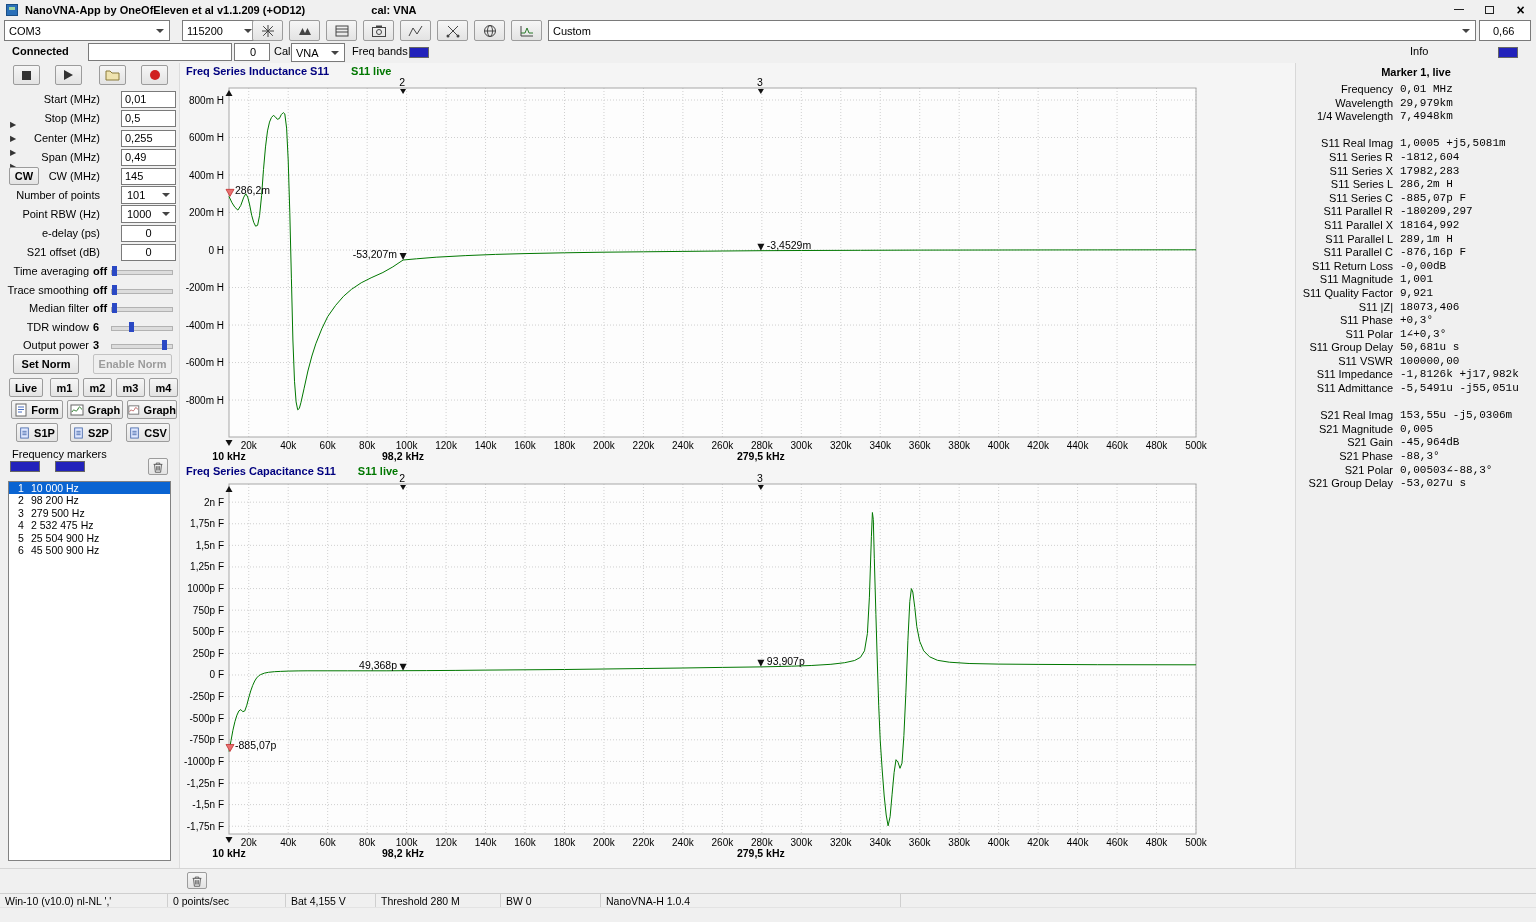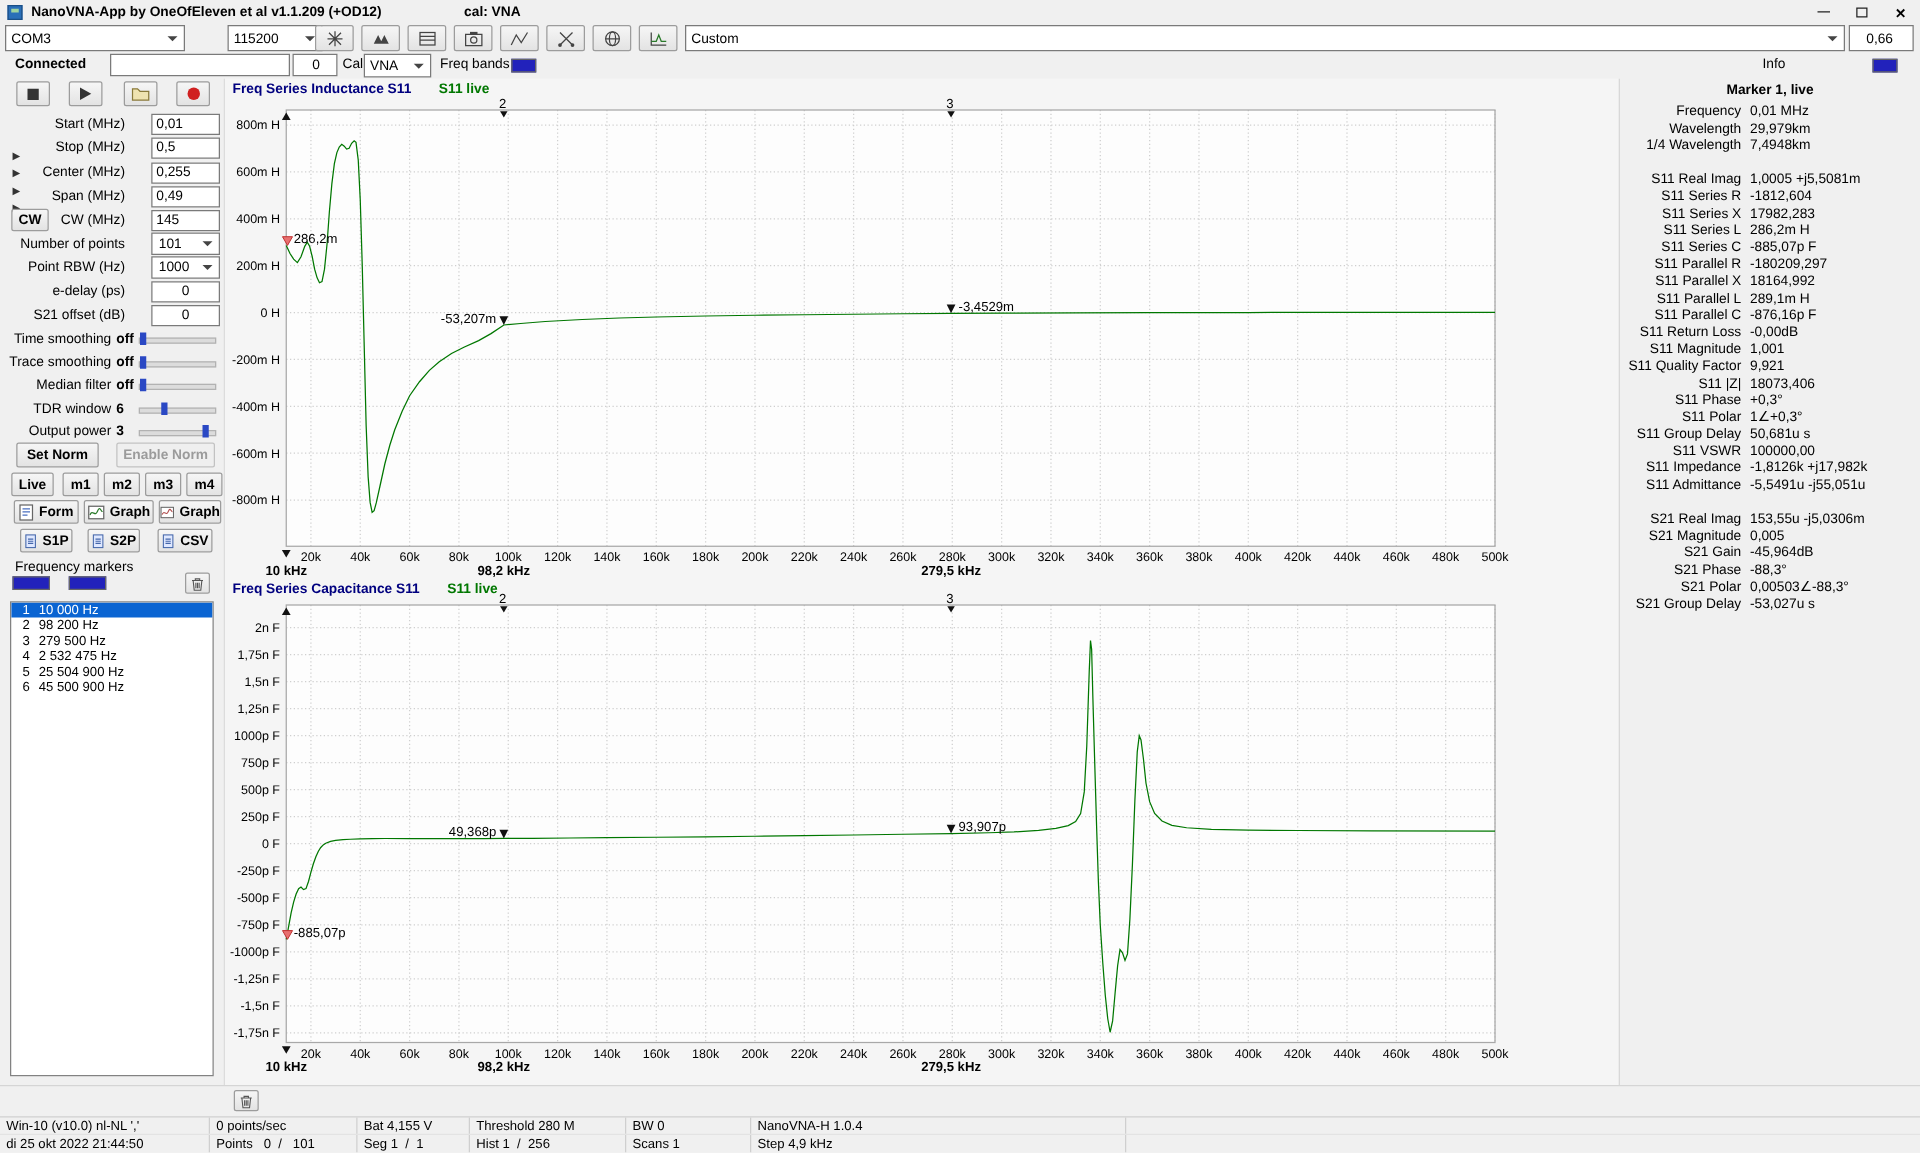--- a/index.html
+++ b/index.html
@@ -64,21 +64,21 @@
 svg text.xmarker{font-weight:bold;font-size:10.5px;}
 svg text.mval{font-size:10.5px;}
 svg text.mnum-top{font-size:10.5px;}
 .grid{stroke:#cfcfcf;stroke-dasharray:1 2;}
 
 .rightpanel{left:1295px;top:63px;width:241px;height:805px;background:#f0f0f0;border-left:1px solid #d8d8d8;}
 .mp-title{position:absolute;top:3px;left:0;right:0;text-align:center;font-weight:bold;}
 .mp-rows{position:absolute;top:20px;left:0;right:0;}
 .mp-row{display:flex;height:13.6px;line-height:13.6px;}
 .mp-label{width:97px;text-align:right;flex:0 0 auto;}
-.mp-value{margin-left:7px;white-space:pre;}
+.mp-value{margin-left:7px;white-space:pre;font-family:Liberation Mono, monospace;}
 
 .bottomband{left:0;top:868px;width:1536px;height:25px;background:#f0f0f0;border-top:1px solid #d5d5d5;}
 .statusbar{left:0;top:893px;width:1536px;height:29px;background:#f0f0f0;border-top:1px solid #cfcfcf;}
 .status-row{display:flex;height:14px;line-height:14px;font-size:10.5px;}
 .status-row:first-child{border-bottom:1px solid #e3e3e3;}
 .status-cell{border-right:1px solid #cfcfcf;padding-left:5px;white-space:pre;overflow:hidden;flex:0 0 auto;}
 </style>
 </head>
 <body>
 
@@ -93,21 +93,21 @@
     <div class="win-btn">
         <div class="maxglyph"></div>
       </div>
     <div class="win-btn">
         <span class="closeglyph">×</span>
       </div>
   </div>
 </div>
 
 <div class="abs toolbar1">
-  <div class="combo" style="left:4px;top:1px;width:144px;height:21px;">
+  <div class="combo" style="left:4px;top:1px;width:166px;height:21px;">
     <span>COM3</span>
       <span class="carrow"></span>
   </div>
   <div class="combo" style="left:163px;top:1px;width:76px;height:21px;margin-left:19px;">
     <span>115200</span>
       <span class="carrow"></span>
   </div>
   <div>
       <button class="btn tico" style="left: 252px;">
         <svg width="16" height="14" viewBox="0 0 16 14">
@@ -239,21 +239,21 @@
   <div class="frow" style="top:161px;">
       <span class="flabel">e-delay (ps)</span>
       <input class="fval ctr" value="0" style="">
     </div>
   <div class="frow" style="top:180px;">
       <span class="flabel">S21 offset (dB)</span>
       <input class="fval ctr" value="0" style="">
     </div>
 
   <div class="srow" style="top:200px;">
-      <span class="slabel">Time smoothing</span>
+      <span class="slabel">Time averaging</span>
       <span class="sval">off</span>
       <div class="slider">
         <div class="shandle" style="left: 1.14px;"></div>
       </div>
     </div>
   <div class="srow" style="top:219px;">
       <span class="slabel">Trace smoothing</span>
       <span class="sval">off</span>
       <div class="slider">
         <div class="shandle" style="left: 1.14px;"></div>
@@ -704,21 +704,13 @@
 </div>
 <div class="abs statusbar">
   <div class="status-row">
       <div class="status-cell" style="width: 168px;">Win-10 (v10.0) nl-NL ','</div>
       <div class="status-cell" style="width: 118px;">0 points/sec</div>
       <div class="status-cell" style="width: 90px;">Bat 4,155 V</div>
       <div class="status-cell" style="width: 125px;">Threshold 280 M</div>
       <div class="status-cell" style="width: 100px;">BW 0</div>
       <div class="status-cell" style="width: 300px;">NanoVNA-H 1.0.4</div>
     </div>
-  <div class="status-row">
-      <div class="status-cell" style="width: 168px;">di 25 okt 2022 21:44:50</div>
-      <div class="status-cell" style="width: 118px;">Points   0  /   101</div>
-      <div class="status-cell" style="width: 90px;">Seg 1  /  1</div>
-      <div class="status-cell" style="width: 125px;">Hist 1  /  256</div>
-      <div class="status-cell" style="width: 100px;">Scans 1</div>
-      <div class="status-cell" style="width: 300px;">Step 4,9 kHz</div>
-    </div>
 </div>
 
 </body></html>

